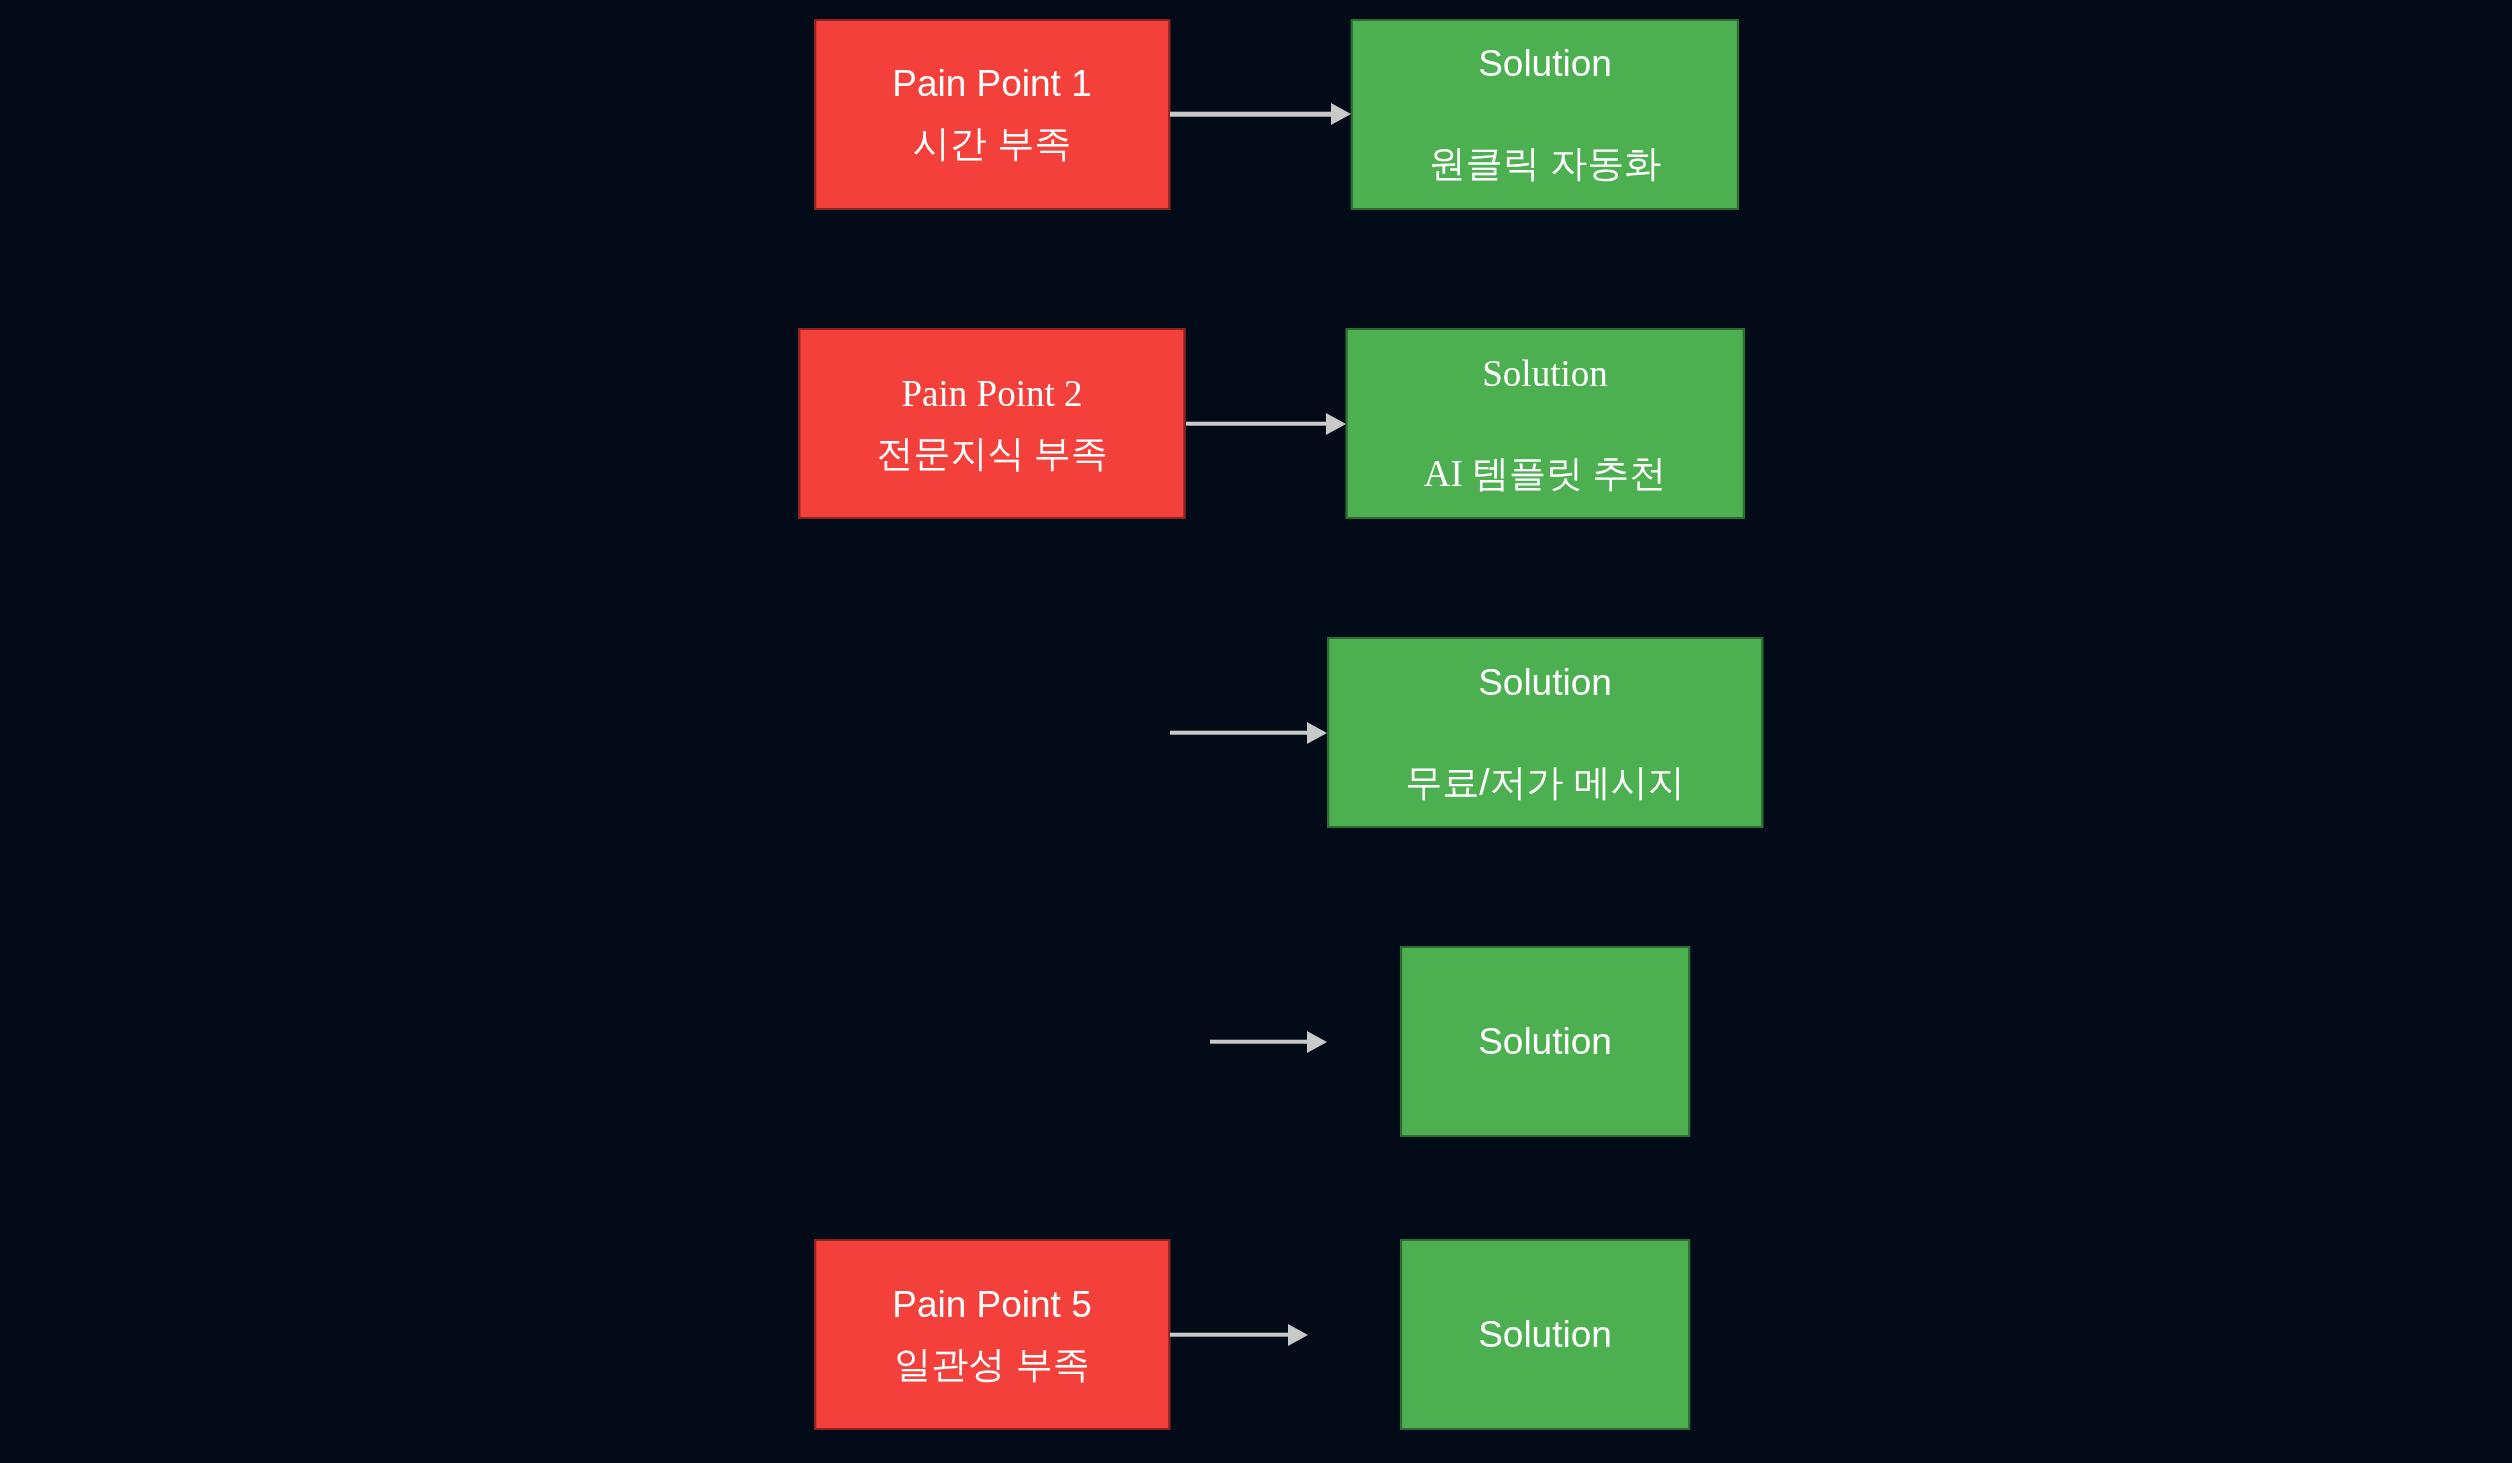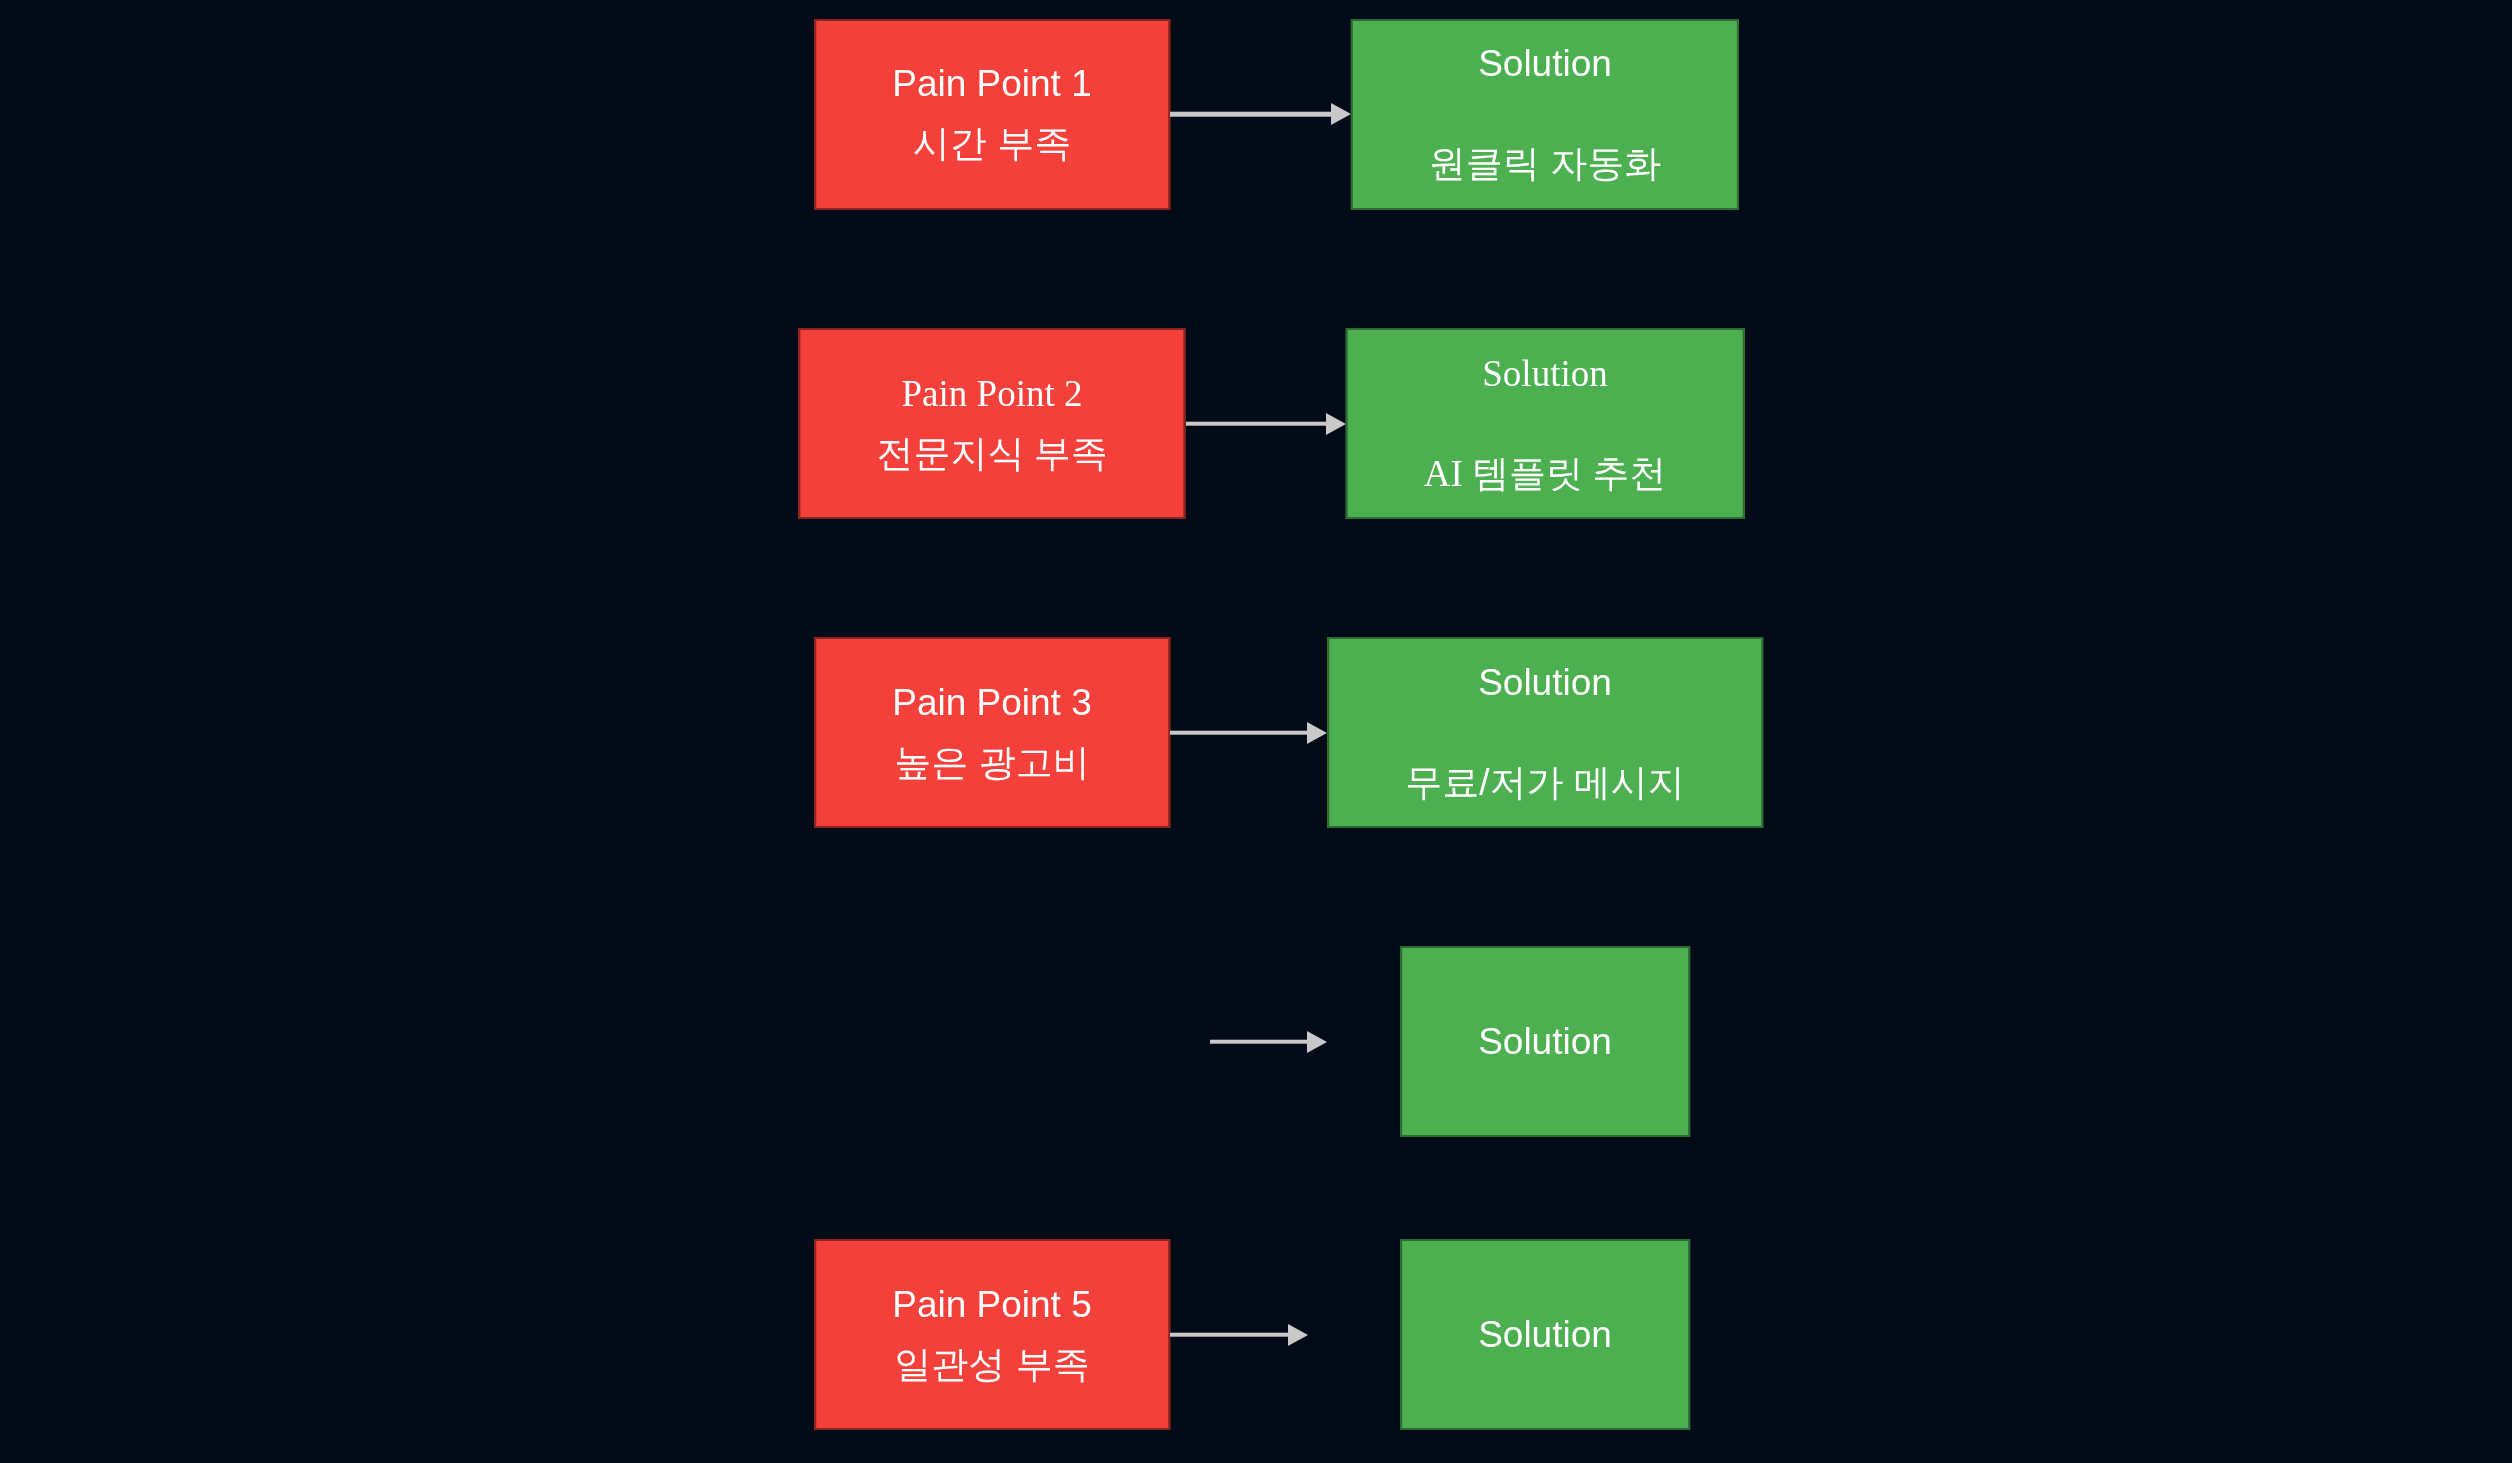--- a/index.html
+++ b/index.html
@@ -113,24 +113,20 @@
       <div class="line"></div>
       <div class="head"></div>
     </div>
     <div class="node solution">
       <span>Solution</span>
       <span>AI 템플릿 추천</span>
     </div>
   </div>
 
   <div class="row">
-    <div class="node pain">
-      <span>Pain Point 3</span>
-      <span>높은 광고비</span>
-    </div>
     <div class="connector" style="left: 1148px; width: 157px;">
       <div class="line"></div>
       <div class="head"></div>
     </div>
     <div class="node solution">
       <span>Solution</span>
       <span>무료/저가 메시지</span>
     </div>
   </div>
 

